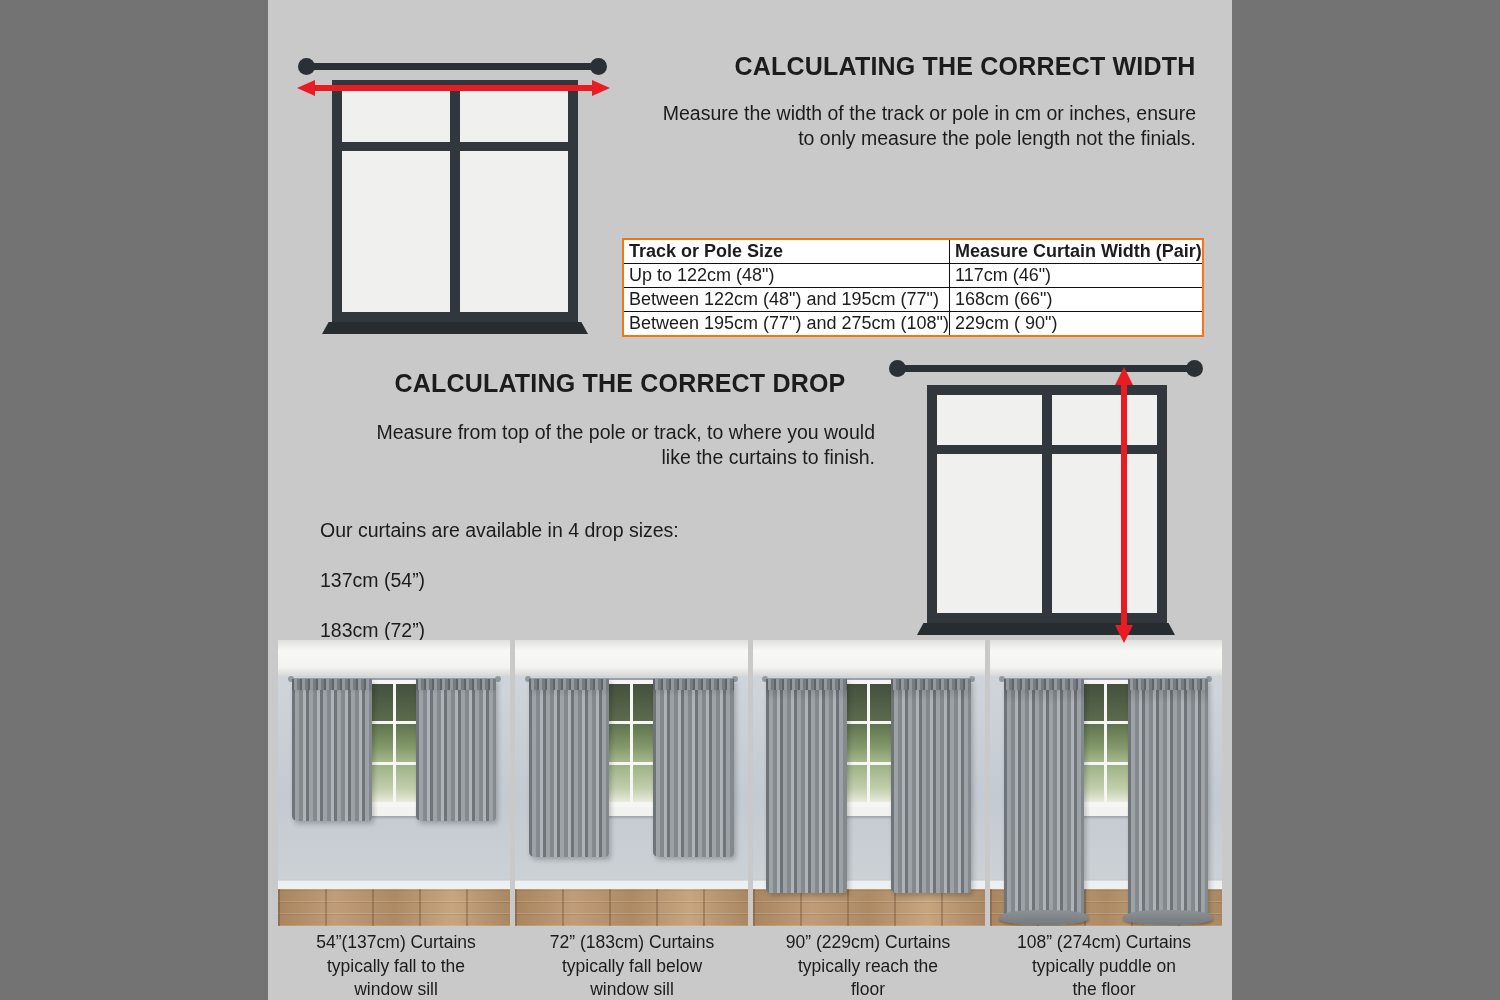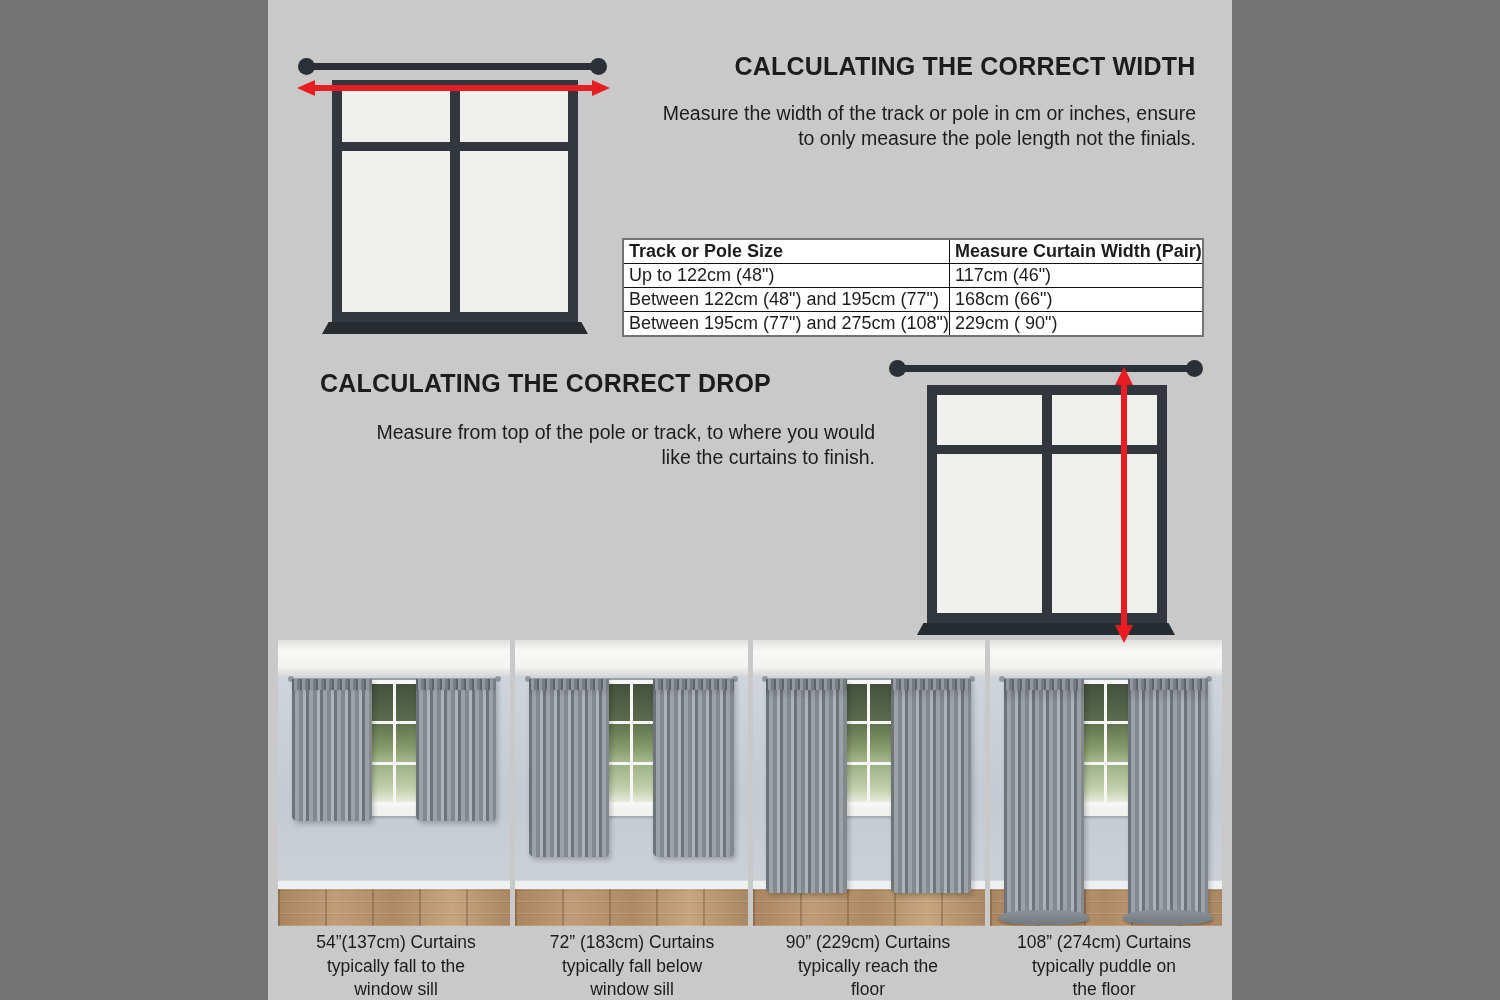--- a/index.html
+++ b/index.html
@@ -34,33 +34,33 @@
   .arrow-v { position:absolute; z-index:6; }
   #win2-arrow { left:1115px; top:367px; width:18px; height:276px; }
   .arrow-v .bar { position:absolute; top:13px; bottom:13px; left:6px; width:6px; background:#e91c23; }
   .arrow-v .head { position:absolute; width:0; height:0; left:0; border-left:9px solid transparent; border-right:9px solid transparent; }
   .arrow-v .head.u { top:0; border-bottom:18px solid #e91c23; }
   .arrow-v .head.d { bottom:0; border-top:18px solid #e91c23; }
 
   
   .sec-title { position:absolute; font-weight:bold; font-size:25px; letter-spacing:0.2px; white-space:pre-line; }
   #width-title { left:700px; top:52px; width:530px; text-align:center; }
-  #drop-title { left:320px; top:369px; width:600px; text-align:left; }
+  #drop-title { left:320px; top:369px; width:600px; text-align:center; }
   .body-text { position:absolute; font-size:19.5px; line-height:25px; white-space:pre-line; }
   #width-body { left:599px; top:101px; width:597px; text-align:right; }
   #width-note { left:600px; top:169px; width:597px; text-align:right; }
   #drop-body { left:315px; top:420px; width:560px; text-align:right; }
   #drop-sizes { left:320px; top:493px; width:420px; }
   #drop-sizes div { font-size:19.5px; line-height:25px; }
 
   
   #size-table { position:absolute; left:622px; top:238px; width:576px; border-collapse:collapse; background:#ffffff; z-index:5; }
   #size-table th, #size-table td { border:1px solid #111; font-size:18px; padding:1px 0 1px 5px; text-align:left; height:24px; white-space:nowrap; }
   #size-table th { font-weight:bold; }
-  #size-table { border:2px solid #737373; }
+  #size-table { border:2px solid #f97316; }
   #size-table col.c1 { width:335px; } #size-table col.c2 { width:241px; }
 
   
   #photos { position:absolute; left:278px; top:640px; width:944px; height:286px; display:flex; gap:5px; z-index:1; }
   .photo { position:relative; flex:1; overflow:hidden; background:#c7cdd3; }
   .photo .cornice { position:absolute; left:0; right:0; top:0; height:12.5%; background:linear-gradient(180deg,#e0e0de 0%,#f8f8f6 30%,#f3f3f1 75%,#d8d8d6 100%); }
   .photo .wall { position:absolute; left:0; right:0; top:12.5%; height:71.5%; background:linear-gradient(180deg,#cfd5da 0%,#c3cad1 60%,#ccd1d6 100%); }
   .photo .skirting { position:absolute; left:0; right:0; top:84%; height:3.2%; background:#edf0f1; border-top:1px solid #d7dadc; box-shadow:0 1px 2px rgba(0,0,0,.2); }
   .photo .floor { position:absolute; left:0; right:0; top:87.2%; height:12.8%;
       background-color:#b18f6e;
@@ -140,20 +140,27 @@
     <tr>
       <td>Between 195cm (77") and 275cm (108")</td>
       <td>229cm ( 90")</td>
     </tr>
   </tbody>
     </table>
 
   <div class="sec-title" id="drop-title">CALCULATING THE CORRECT DROP</div>
   <div class="body-text" id="drop-body">Measure from top of the pole or track, to where you would
 like the curtains to finish.</div>
+  <div id="drop-sizes" class="body-text">
+    <div>Our curtains are available in 4 drop sizes:</div>
+    <div>137cm (54”)</div>
+    <div>183cm (72”)</div>
+    <div>229cm (90”)</div>
+    <div>274cm (108”)</div>
+  </div>
 
   <div class="pole" id="win2-pole"></div>
   <div class="win-frame" id="win2-frame">
     <div class="mv"></div>
     <div class="mh"></div>
   </div>
   <div class="sill" id="win2-sill"></div>
   <div class="arrow-v" id="win2-arrow">
     <span class="head u"></span>
     <span class="bar"></span>

